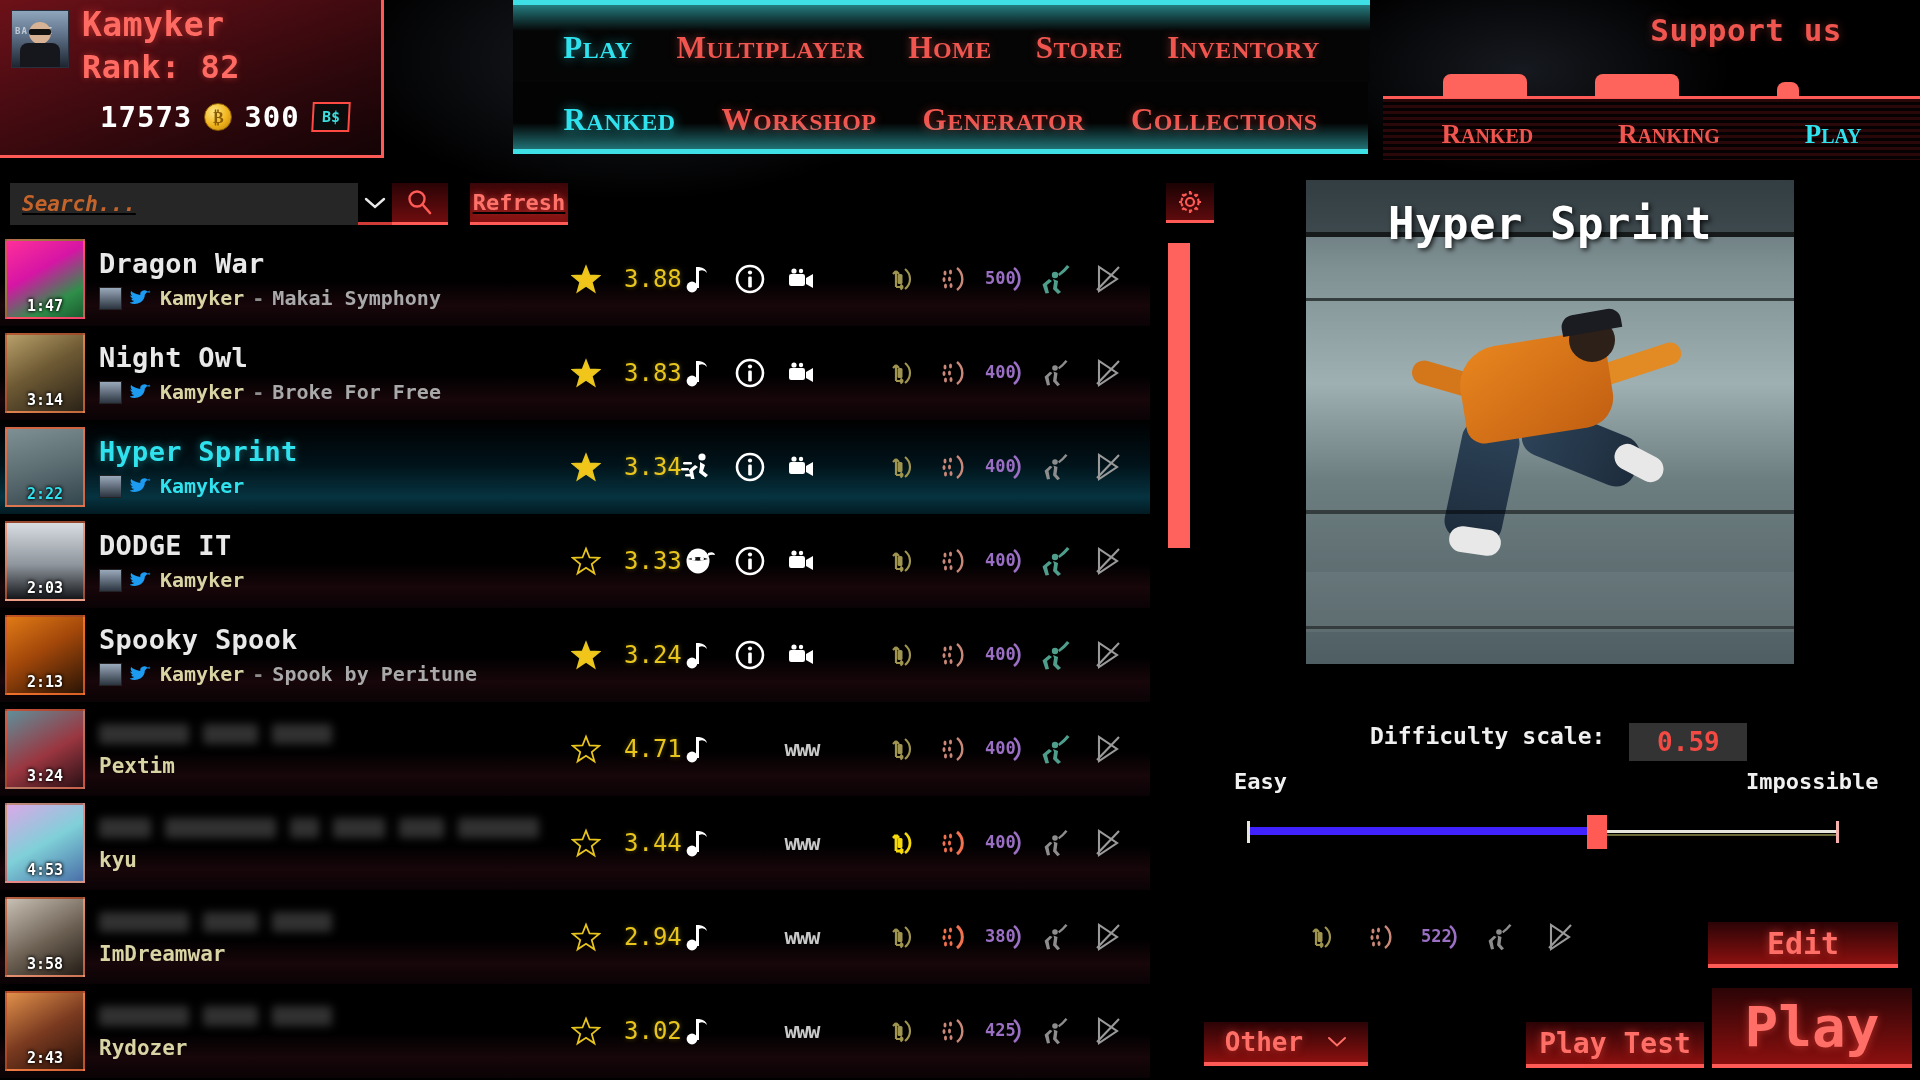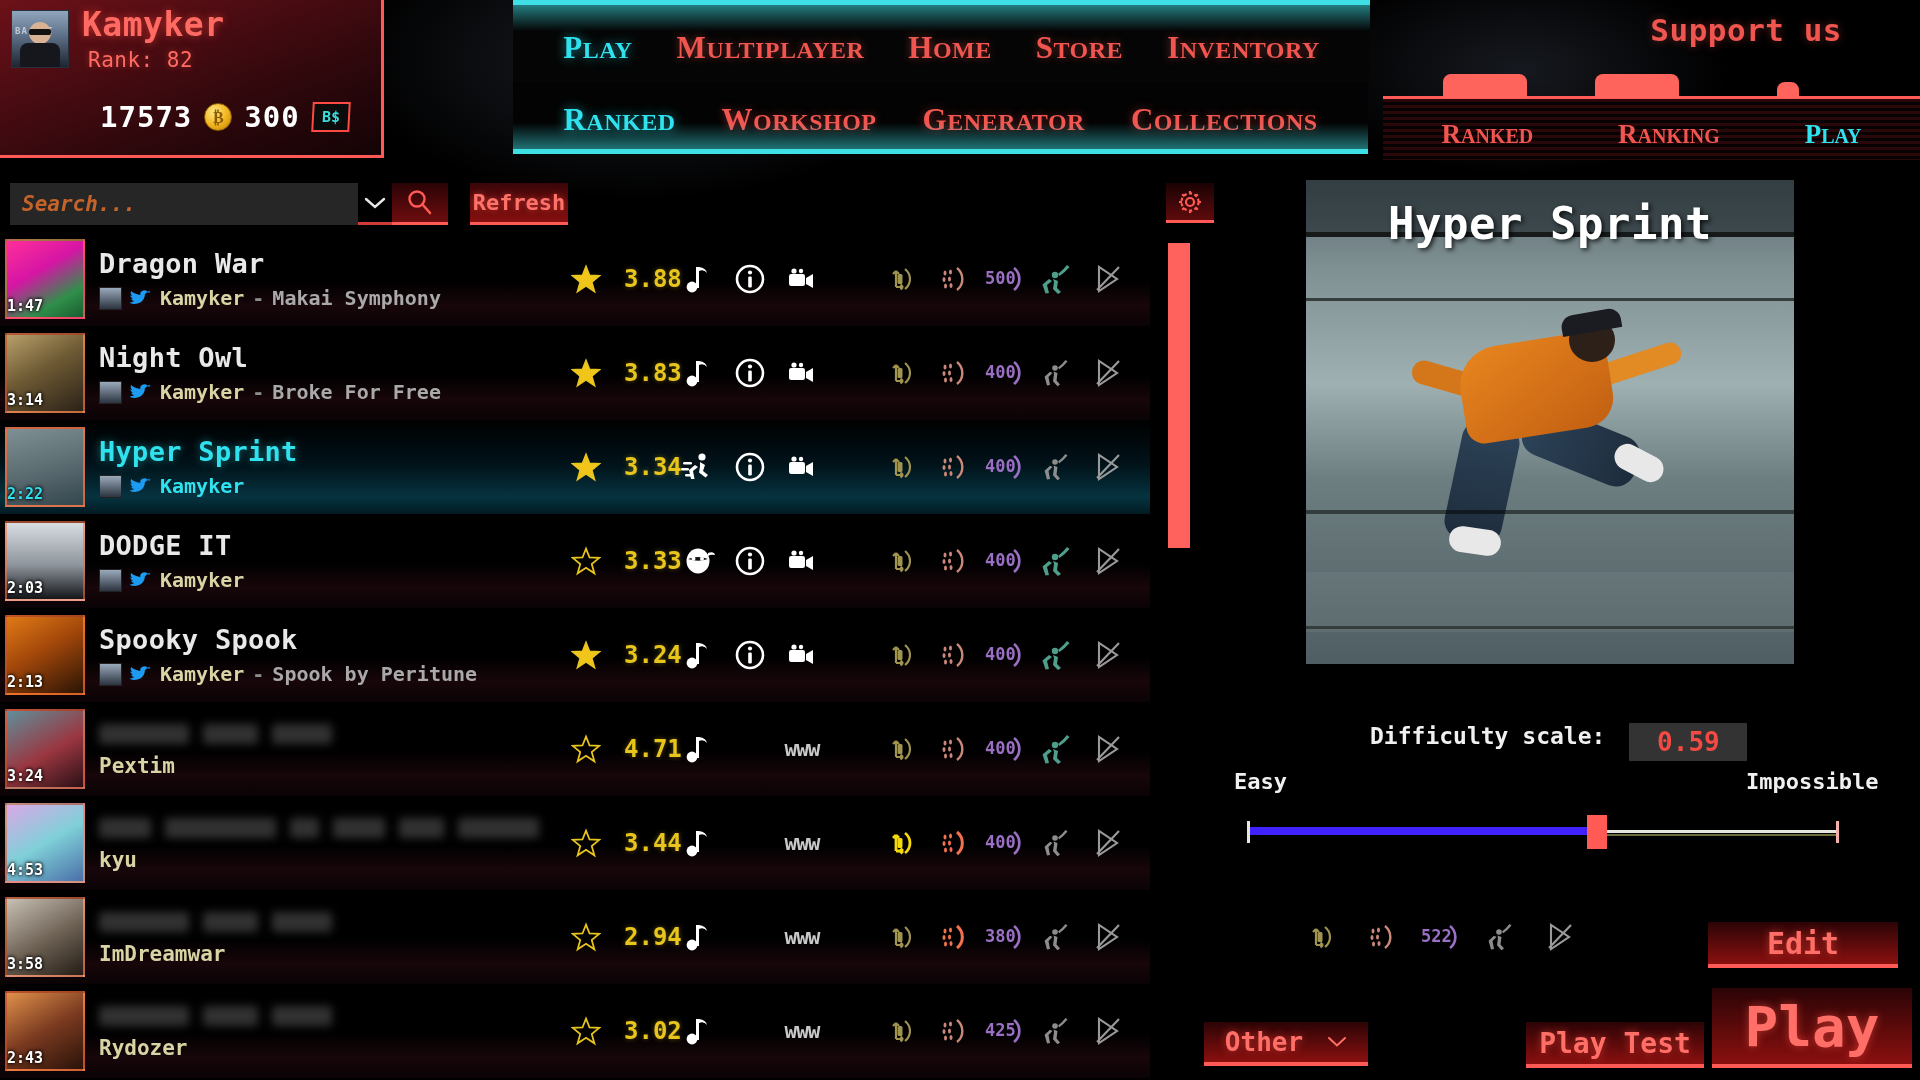--- a/index.html
+++ b/index.html
@@ -26,21 +26,21 @@
     margin-left:-11px;border-radius:50%;background:#d8b294;}
   .avatar .shades{position:absolute;left:50%;top:18px;width:22px;height:6px;
     margin-left:-11px;background:#111;border-radius:2px;}
   .avatar .body{position:absolute;left:50%;bottom:0;width:40px;height:24px;
     margin-left:-20px;background:#15171c;border-radius:8px 8px 0 0;}
   .avatar .txt{position:absolute;left:3px;top:15px;font-size:9px;color:#cfd8e3;
     letter-spacing:1px;opacity:.85;font-weight:bold;}
   .pname{position:absolute;left:82px;top:5px;font-size:33px;font-weight:bold;
     color:#ff6b63;letter-spacing:.5px;
     text-shadow:0 0 8px rgba(255,70,60,.6);}
-  .prank{position:absolute;left:88px;top:48px;font-size:21px;font-weight:normal;
+  .prank{position:absolute;left:82px;top:48px;font-size:32px;font-weight:bold;
     color:#ff6b63;letter-spacing:.5px;text-shadow:0 0 6px rgba(255,70,60,.5);}
   .pcur{position:absolute;left:100px;top:100px;display:flex;align-items:center;gap:12px;}
   .cnum{font-size:29px;font-weight:bold;color:#fff;letter-spacing:1px;}
   .coin{width:28px;height:28px;border-radius:50%;
     background:radial-gradient(circle at 35% 30%,#ffe680,#f0b31c 55%,#b87d08);
     border:1px solid #8a5c04;display:flex;align-items:center;justify-content:center;
     font-size:16px;color:#8a5c04;font-weight:bold;}
   .bsbadge{width:38px;height:30px;border:2px solid #ff4a44;background:#0b0b0b;
     display:flex;align-items:center;justify-content:center;font-size:15px;
     font-weight:bold;color:#3ddcdc;transform:skewX(-3deg);}
@@ -79,21 +79,21 @@
     border-top:3px solid #ff5a55;}
   .rpanel-items{position:absolute;inset:0;display:flex;align-items:center;
     justify-content:space-around;padding:0 16px;}
   .rnav{font-family:"Liberation Serif",serif;font-weight:bold;font-size:29px;
     color:#f0564f;font-variant:small-caps;text-transform:lowercase;cursor:pointer;}
   .rnav::first-letter{font-size:38px;}
   .rnav.active{color:#2fe2ee;}
 
   
   .searchrow{position:absolute;left:10px;top:183px;display:flex;align-items:center;
-    gap:0;z-index:12;}
+    gap:0;z-index:12;text-decoration:underline;}
   .searchbox{width:348px;height:42px;background:#262626;border:none;outline:none;
     font-family:"DejaVu Sans Mono",monospace;font-style:italic;font-weight:bold;
     font-size:21px;color:#c4642a;padding:0 12px;}
   .searchbox::placeholder{color:#c4642a;opacity:1;}
   .chevbtn{width:34px;height:42px;display:flex;align-items:center;justify-content:center;
     border-bottom:3px solid #cf3b36;cursor:pointer;}
   .srchbtn{width:56px;height:42px;display:flex;align-items:center;justify-content:center;
     background:linear-gradient(180deg,#2a0305,#6e0d0f);
     border-bottom:3px solid #ff5a55;cursor:pointer;}
   .refreshbtn{margin-left:22px;width:98px;height:42px;
@@ -116,21 +116,21 @@
   
   .songlist{position:absolute;left:0;top:232px;width:1150px;height:848px;
     overflow:hidden;z-index:10;}
   .song{position:relative;height:94px;display:flex;align-items:center;
     background:linear-gradient(180deg,#000 0%,#000 52%,#17060a 78%,#0a0305 100%);
     cursor:pointer;}
   .song.sel{background:linear-gradient(180deg,#000 0%,#01131a 48%,#063340 82%,#021a22 100%);}
   .thumb{position:relative;width:80px;height:80px;margin-left:5px;flex:none;
     border:2px solid rgba(255,110,60,.55);overflow:hidden;}
   .song.sel .thumb{border-color:rgba(255,110,60,.75);}
-  .thumb .dur{position:absolute;left:0;right:0;bottom:2px;
+  .thumb .dur{position:absolute;left:0;right:0;bottom:2px;text-align:center;
     font-size:15px;font-weight:bold;color:#fff;
     text-shadow:0 0 4px #000,0 0 3px #000;}
   .song.sel .thumb .dur{color:#2fe2ee;}
   .meta{margin-left:14px;width:440px;flex:none;}
   .stitle{font-size:27px;font-weight:bold;color:#e9e9e9;letter-spacing:.3px;
     text-shadow:1px 1px 0 #000;}
   .song.sel .stitle{color:#2fe2ee;text-shadow:0 0 8px rgba(47,226,238,.5);}
   .sblur{height:24px;margin-top:3px;display:flex;gap:14px;filter:blur(4px);}
   .sblur span{display:block;height:20px;background:#5a5a5a;border-radius:3px;opacity:.55;}
   .subrow{display:flex;align-items:center;gap:8px;margin-top:7px;}
@@ -141,21 +141,21 @@
   .song.sel .sauthor{color:#2fe2ee;}
   .sdash{font-size:20px;font-weight:bold;color:#8d8d8d;}
   .ssong{font-size:20px;font-weight:bold;color:#a9a9a9;}
   .author-solo{font-size:21px;font-weight:bold;color:#d9d4a4;margin-top:6px;}
 
   
   .icons{display:flex;align-items:center;margin-left:auto;padding-right:16px;}
   .ic{width:52px;display:flex;align-items:center;justify-content:center;flex:none;}
   .rating{display:flex;align-items:center;gap:12px;width:112px;flex:none;
     justify-content:flex-start;}
-  .rnum{font-size:24px;font-weight:bold;color:#e8c51d;
+  .rnum{font-size:24px;font-weight:normal;color:#e8c51d;
     text-shadow:0 0 5px rgba(232,197,29,.4);}
   .www{font-size:21px;font-weight:bold;color:#c9c9c9;letter-spacing:-1px;}
   .arcnum{font-size:17px;font-weight:bold;fill:#9b6fc4;}
 
   
   .preview{position:absolute;left:1306px;top:180px;width:488px;height:484px;
     overflow:hidden;z-index:12;background:#6e7d80;}
   .pv-sky{position:absolute;inset:0;
     background:linear-gradient(180deg,#58686c 0%,#7f9093 18%,#9fb0b2 42%,
       #6d7e81 62%,#4f5e62 100%);}

